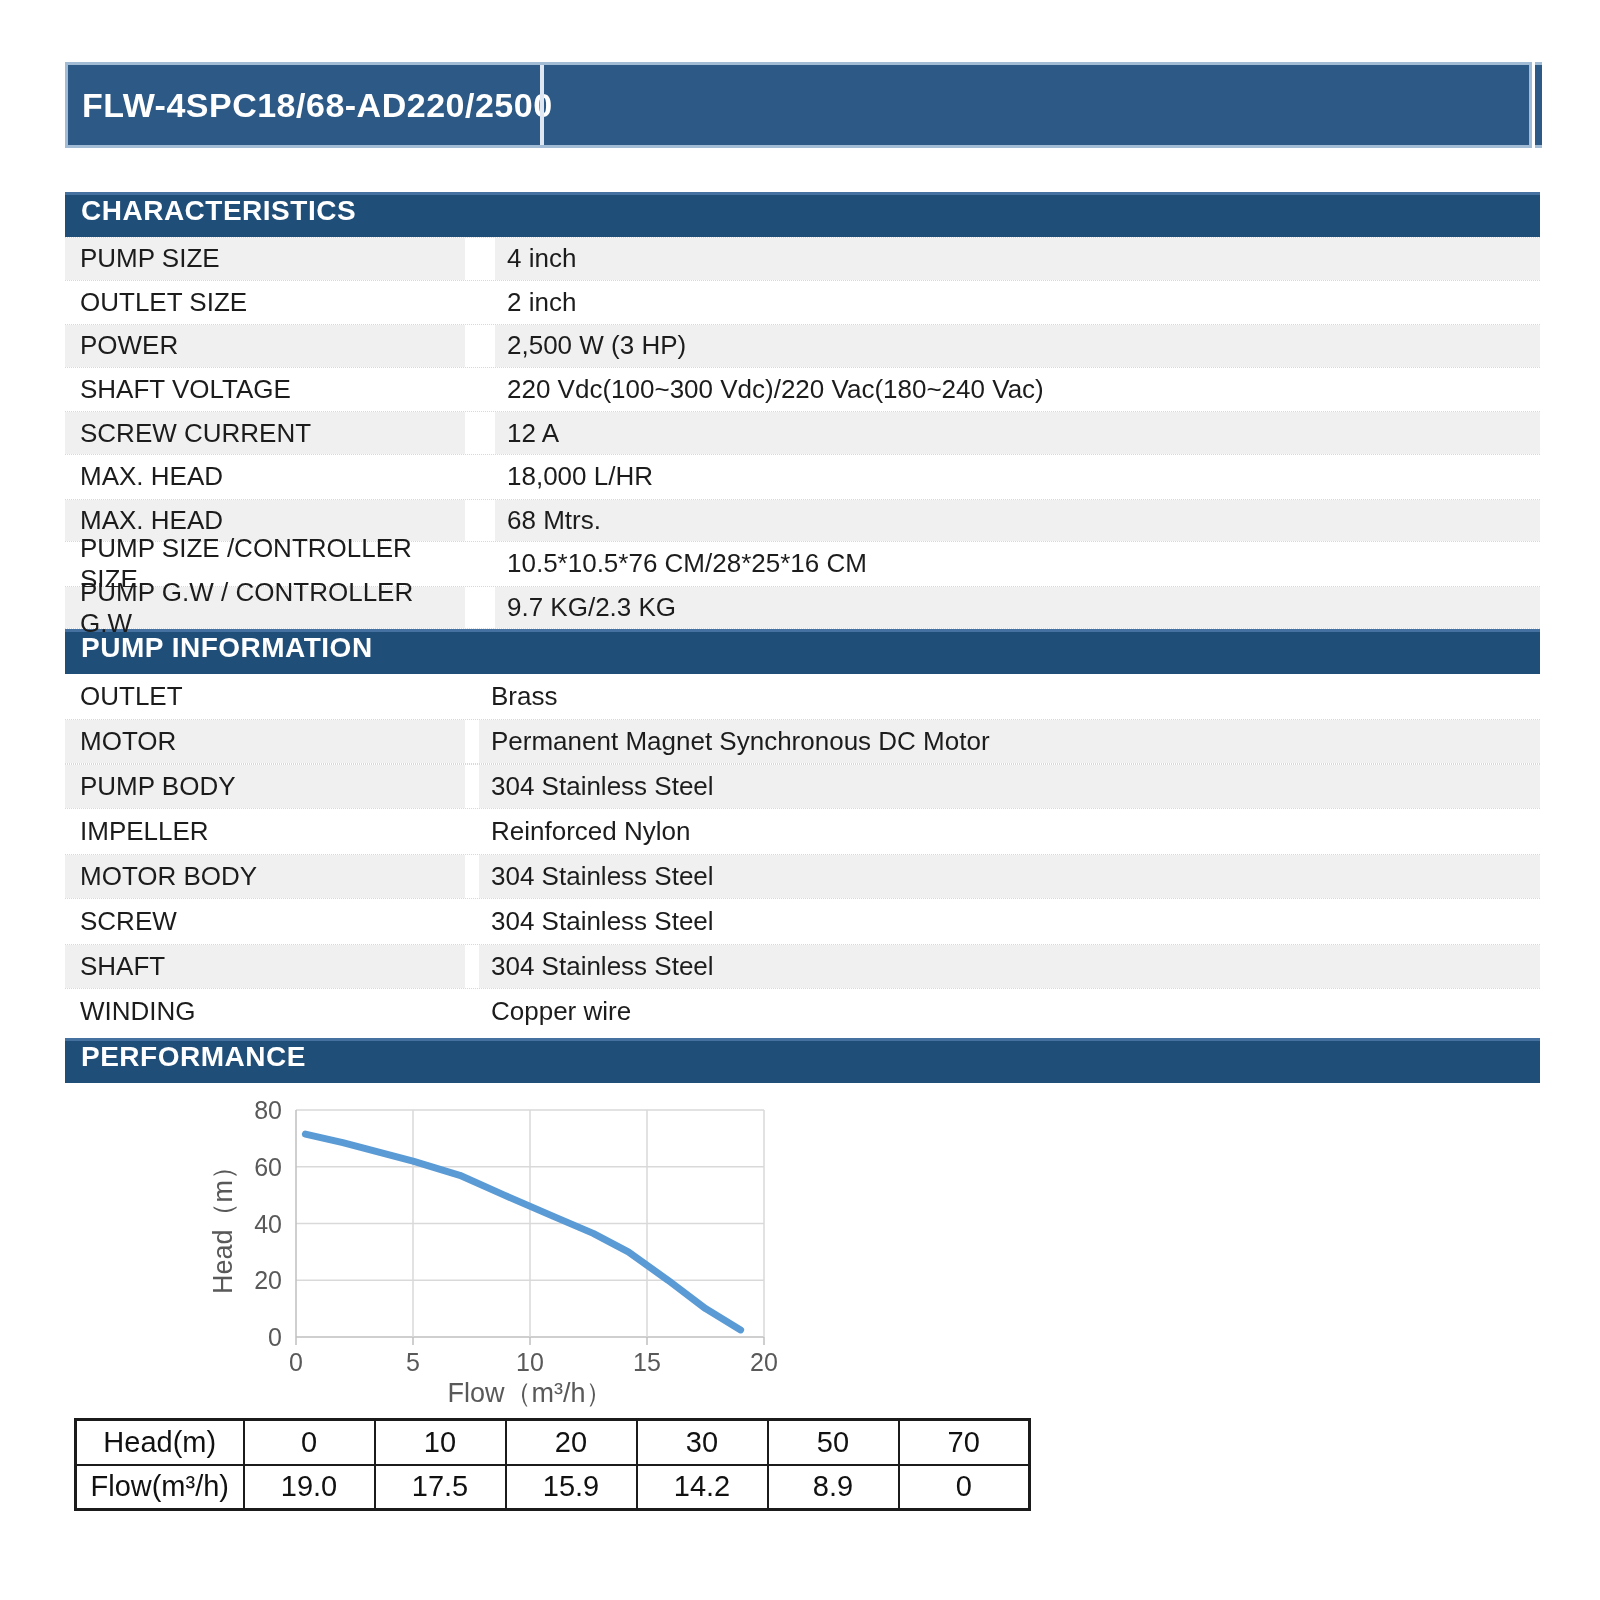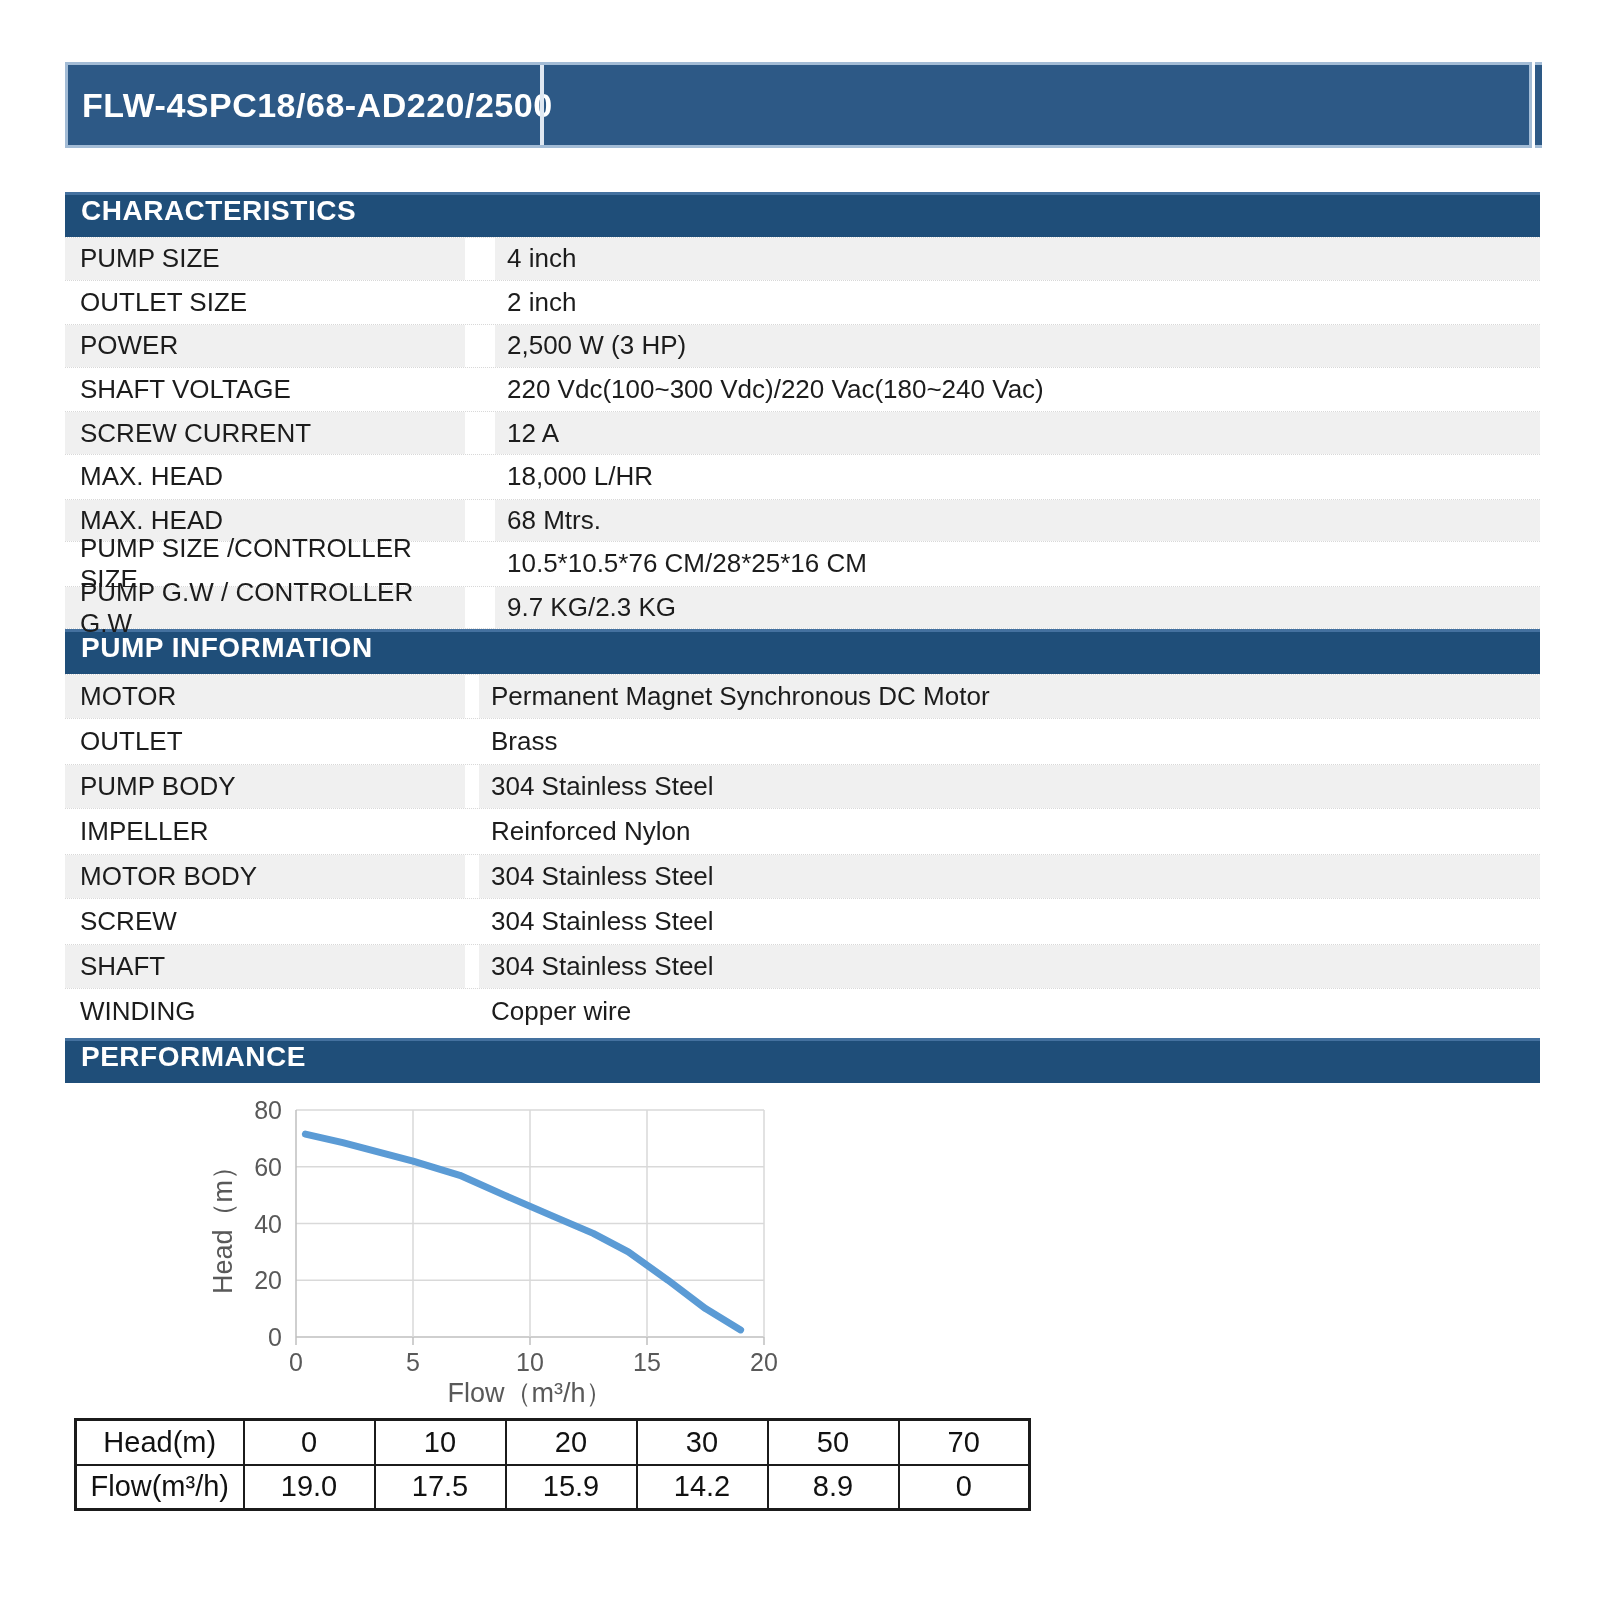--- a/index.html
+++ b/index.html
@@ -138,29 +138,29 @@
           <div class="cell label">PUMP G.W / CONTROLLER G.W</div>
           <div class="gap"></div>
           <div class="cell value">9.7 KG/2.3 KG</div>
         </div>
       </div>
 
     <div class="section-bar">
       <span>PUMP INFORMATION</span>
     </div>
     <div class="rows-pump-information">
+        <div class="spec-row">
+          <div class="cell label">OUTLET</div>
+          <div class="gap"></div>
+          <div class="cell value">Brass</div>
+        </div>
         <div class="spec-row alt">
           <div class="cell label">MOTOR</div>
           <div class="gap"></div>
           <div class="cell value">Permanent Magnet Synchronous DC Motor</div>
-        </div>
-        <div class="spec-row">
-          <div class="cell label">OUTLET</div>
-          <div class="gap"></div>
-          <div class="cell value">Brass</div>
         </div>
         <div class="spec-row alt">
           <div class="cell label">PUMP BODY</div>
           <div class="gap"></div>
           <div class="cell value">304 Stainless Steel</div>
         </div>
         <div class="spec-row">
           <div class="cell label">IMPELLER</div>
           <div class="gap"></div>
           <div class="cell value">Reinforced Nylon</div>

